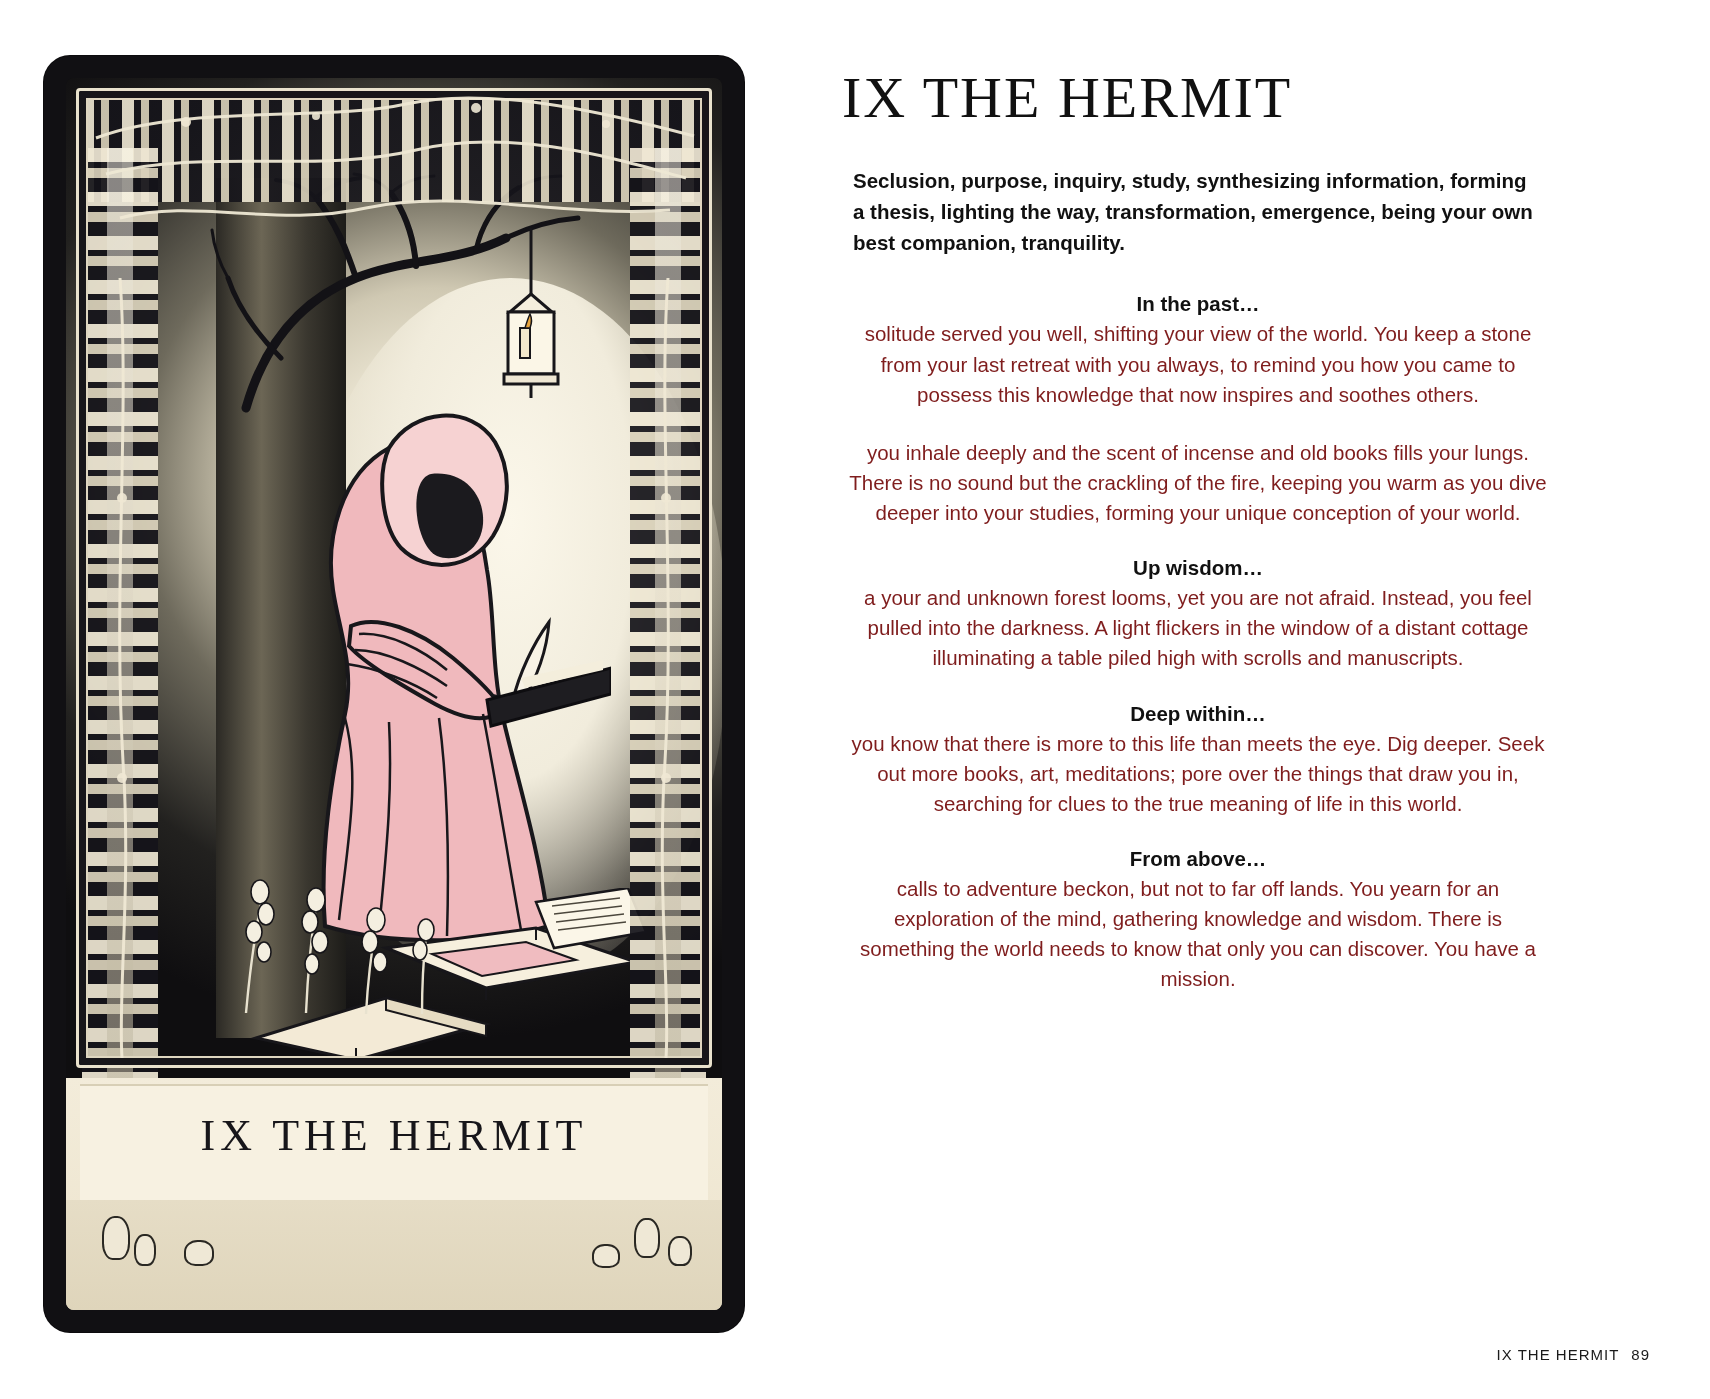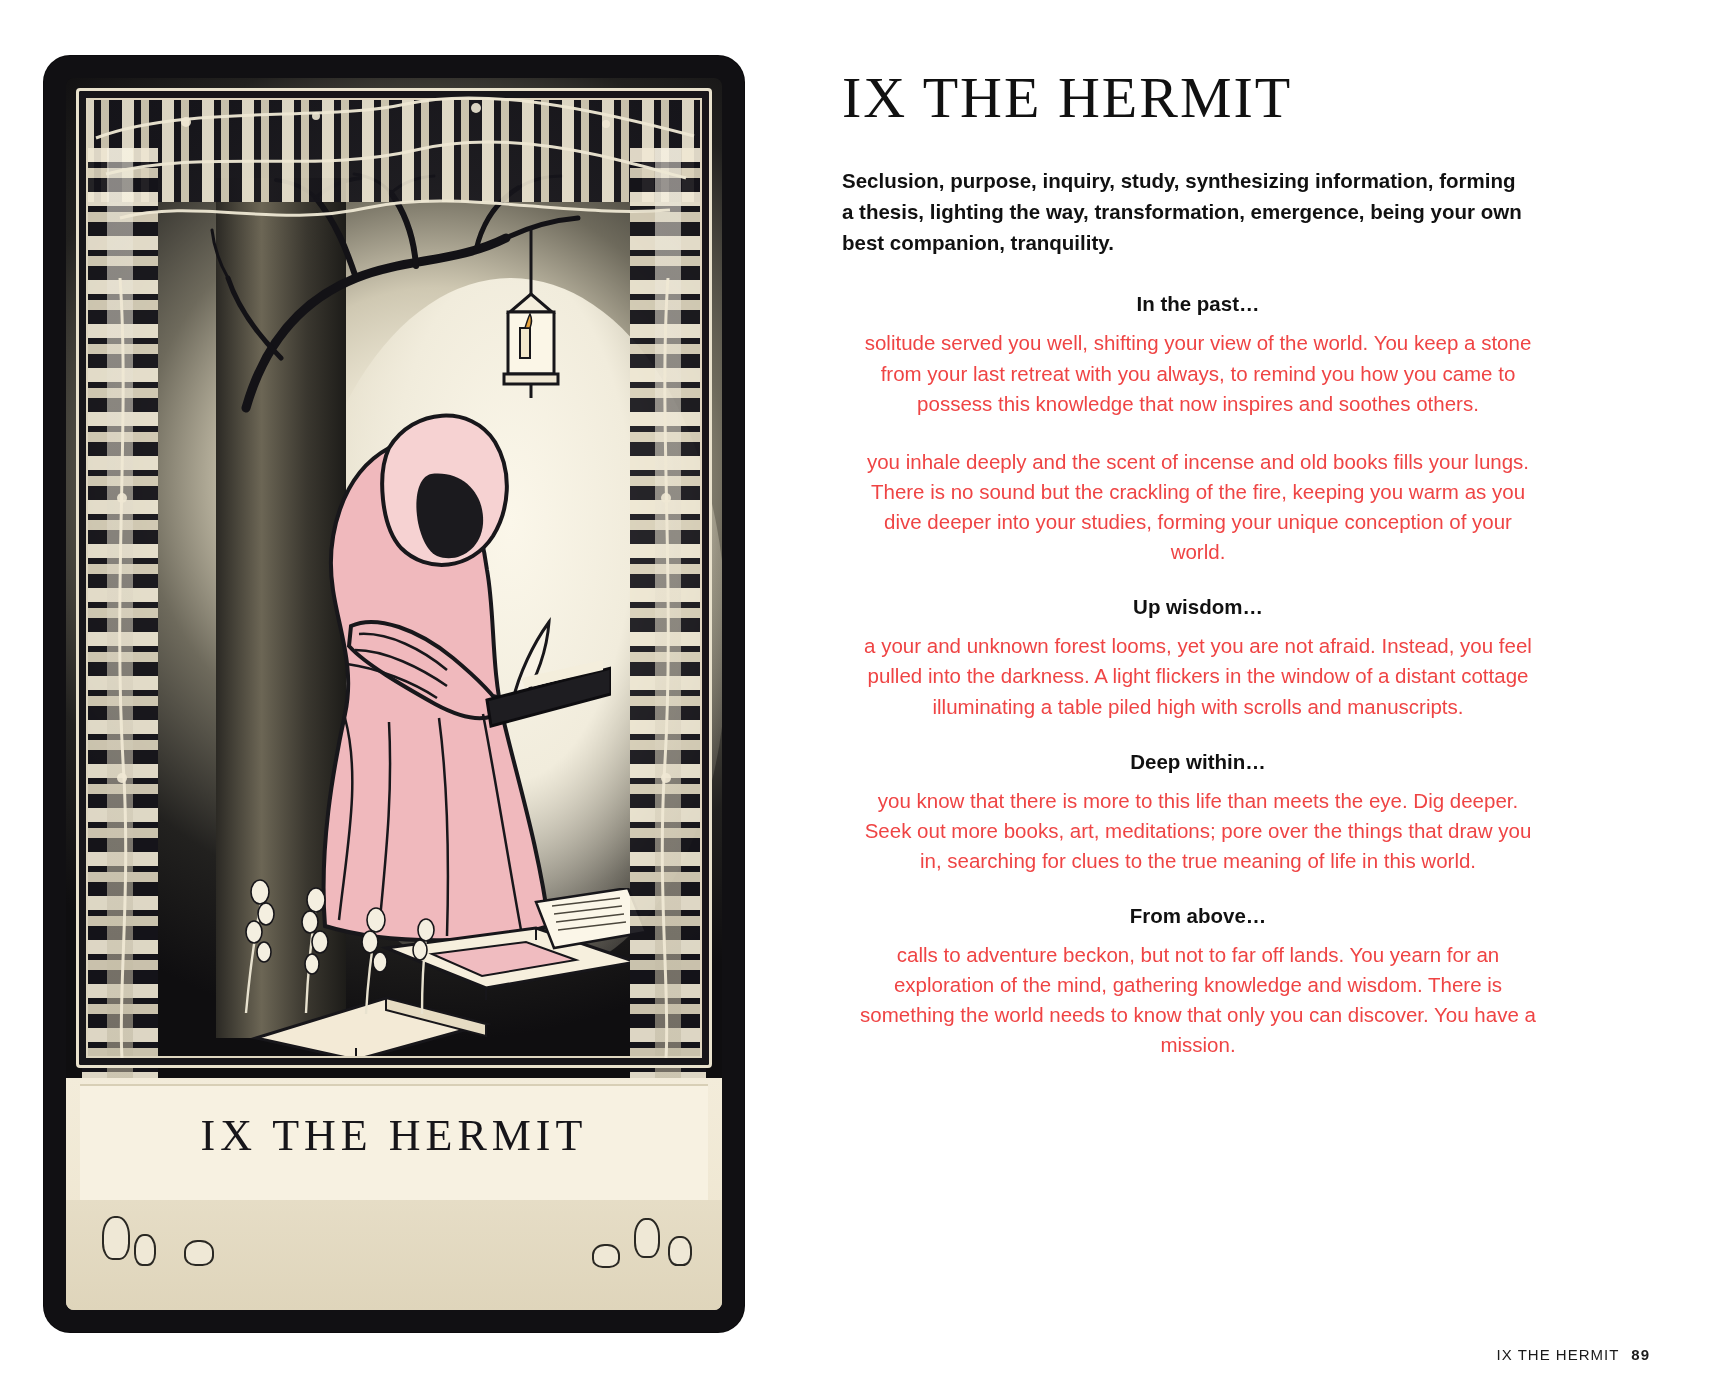--- a/index.html
+++ b/index.html
@@ -210,49 +210,49 @@
     font-weight: 400;
     font-size: 58px;
     letter-spacing: 2px;
     margin: 0 0 34px 0;
     color: #111;
   }
   .keywords {
     font-size: 20.5px;
     font-weight: bold;
     line-height: 1.52;
-    margin: 0 0 34px 0;
+    margin: 0 0 34px 11px;
     max-width: 690px;
     color: #111;
   }
   .section { margin-bottom: 28px; max-width: 712px; text-align: center; }
   .section h2 {
     font-size: 20.5px;
     font-weight: bold;
     margin: 0 0 2px 0;
     color: #111;
   }
   .section p {
     font-size: 20.5px;
     line-height: 1.47;
-    margin: 12px;
-    color: #ef4444;
+    margin: 3px;
+    color: #7f1d1d;
   }
   .footer {
     position: absolute;
     right: 60px;
     bottom: 36px;
     font-size: 15px;
     letter-spacing: 1px;
     color: #1b1b1b;
     display: flex;
     gap: 12px;
     align-items: baseline;
   }
-  .footer .pg { font-weight: bold; }
+  .footer .pg { font-weight: normal; }
 </style>
 </head>
 <body>
 
 <div class="page">
 
   <div class="card-pane">
     <div class="card">
       <div class="card-inner">
 

